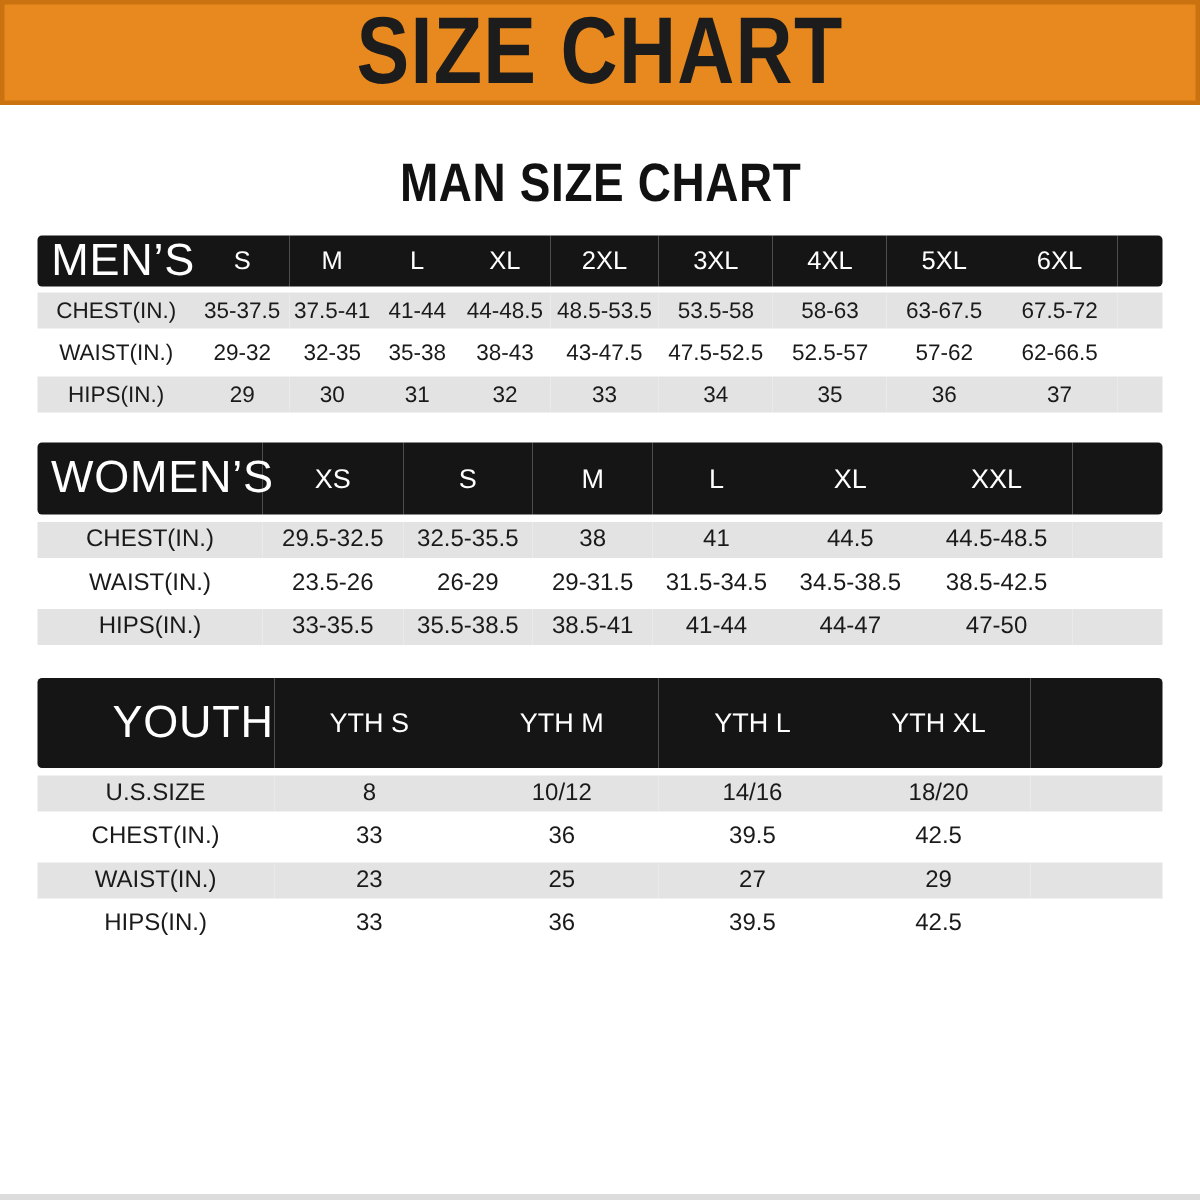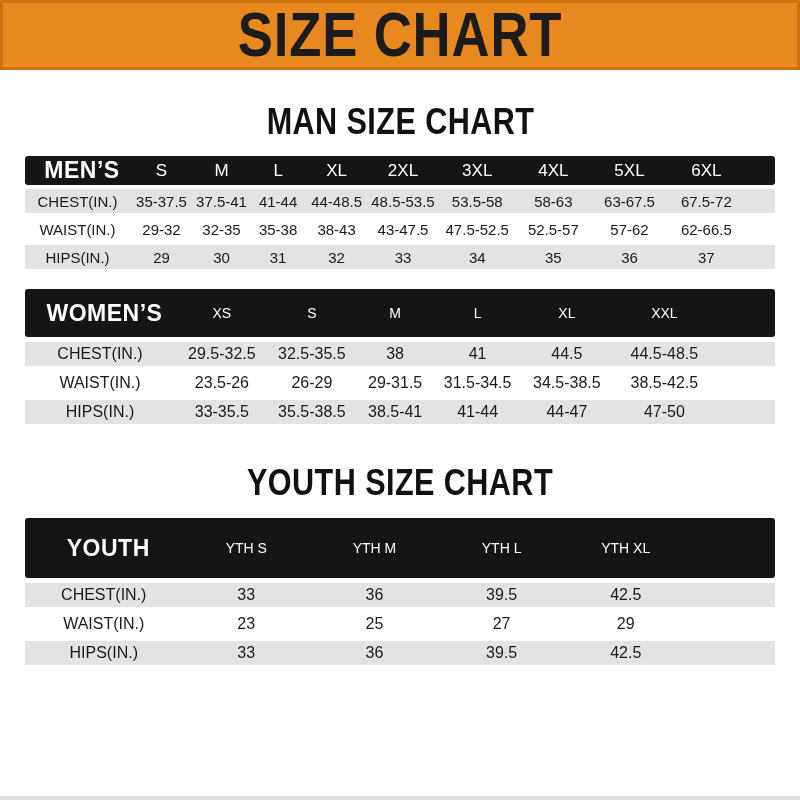--- a/index.html
+++ b/index.html
@@ -45,28 +45,28 @@
     width: 750px; margin: 12px auto 0;
     border-collapse: separate; table-layout: fixed;
   }
   .size-table.men   { border-spacing: 0 4px; margin-top: 12px; }
   .size-table.women { border-spacing: 0 5px; margin-top: 11px; }
   .size-table.youth { border-spacing: 0 5px; margin-top: 12px; }
 
   .size-table th {
     background: var(--header-bar, #151515);
     color: var(--header-text, #FFFFFF);
-    font-weight: normal; font-size: 14px;
+    font-weight: normal; font-size: 18px;
     text-align: center; padding: 0;
   }
   .size-table.men th { font-size: 17px; }
   .size-table th:first-child {
     border-radius: 3px 0 0 3px;
-    text-align: center; padding-left: 9px;
-    font-weight: bold; font-size: 23px; letter-spacing: 0.5px;
+    text-align: right; padding-left: 9px;
+    font-weight: normal; font-size: 30px; letter-spacing: 0.5px;
   }
   .size-table th:last-child { border-radius: 0 3px 3px 0; }
 
   .men   th { height: 29px; }
   .women th { height: 48px; }
   .youth th { height: 60px; }
 
   .size-table td {
     text-align: center; padding: 0;
     color: var(--body-text, #1A1A1A);
@@ -231,23 +231,20 @@
             <td>41-44</td>
             <td>44-47</td>
             <td>47-50</td>
             <td></td>
           </tr>
         </tbody>
       </table>
   </section>
 
   <section class="chart-section youth-section">
-    <h2 class="section-heading">
-      <span class="heading-text">YOUTH SIZE CHART</span>
-    </h2>
     <table class="size-table youth">
         <colgroup>
           <col style="width: 21%;">
           <col style="width: 17%;">
           <col style="width: 17.2%;">
           <col style="width: 16.7%;">
           <col style="width: 16.4%;">
           <col style="width: 11.7%;">
         </colgroup>
         <thead>
@@ -255,20 +252,28 @@
             <th>YOUTH</th>
             <th>YTH S</th>
             <th>YTH M</th>
             <th>YTH L</th>
             <th>YTH XL</th>
             <th></th>
           </tr>
         </thead>
         <tbody>
           <tr>
+            <td>U.S.SIZE</td>
+            <td>8</td>
+            <td>10/12</td>
+            <td>14/16</td>
+            <td>18/20</td>
+            <td></td>
+          </tr>
+          <tr>
             <td>CHEST(IN.)</td>
             <td>33</td>
             <td>36</td>
             <td>39.5</td>
             <td>42.5</td>
             <td></td>
           </tr>
           <tr>
             <td>WAIST(IN.)</td>
             <td>23</td>

